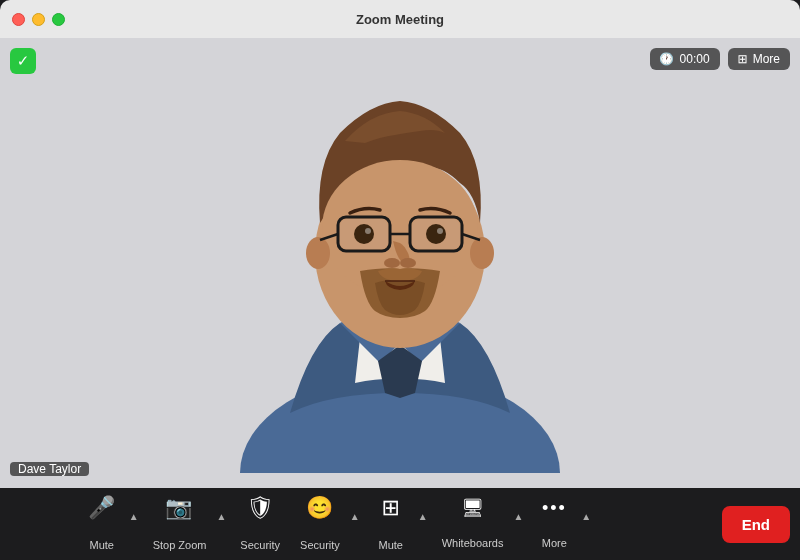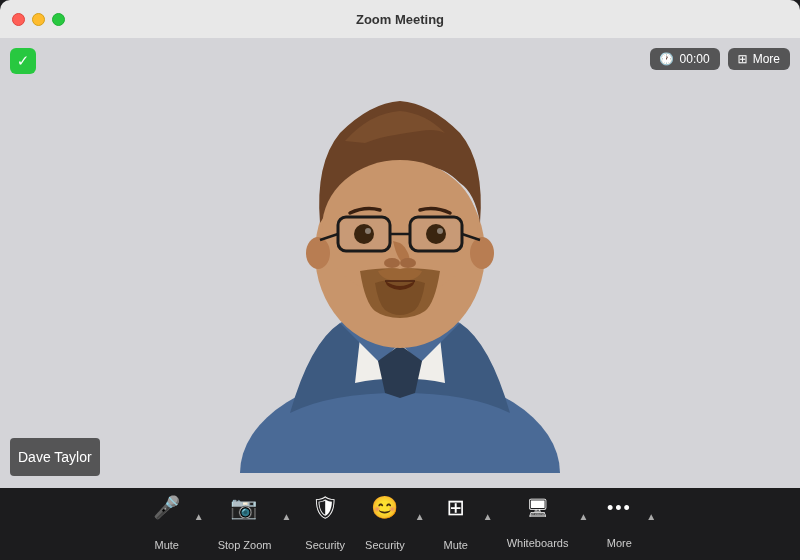--- a/index.html
+++ b/index.html
@@ -75,22 +75,22 @@
       height: 420px;
     }
 
     
     .participant-badge {
       position: absolute;
       bottom: 12px;
       left: 10px;
       background: rgba(0,0,0,0.6);
       color: #fff;
-      font-size: 14px;
-      padding: 11px 8px;
+      font-size: 12px;
+      padding: 0 8px;
       border-radius: 4px;
     }
 
     
     .top-right-controls {
       position: absolute;
       top: 10px;
       right: 10px;
       display: flex;
       gap: 8px;
@@ -368,13 +368,16 @@
 
     <div class="tool-group">
       <div class="tool-btn">
         <span class="tool-icon" style="font-size:18px; letter-spacing:2px;">•••</span>
         <span class="tool-label">More</span>
       </div>
       <div class="chevron-btn">▲</div>
     </div>
   </div>
 
+  <div class="toolbar-right">
+    <button class="end-btn">End</button>
+  </div>
 </div>
 
 </body></html>

